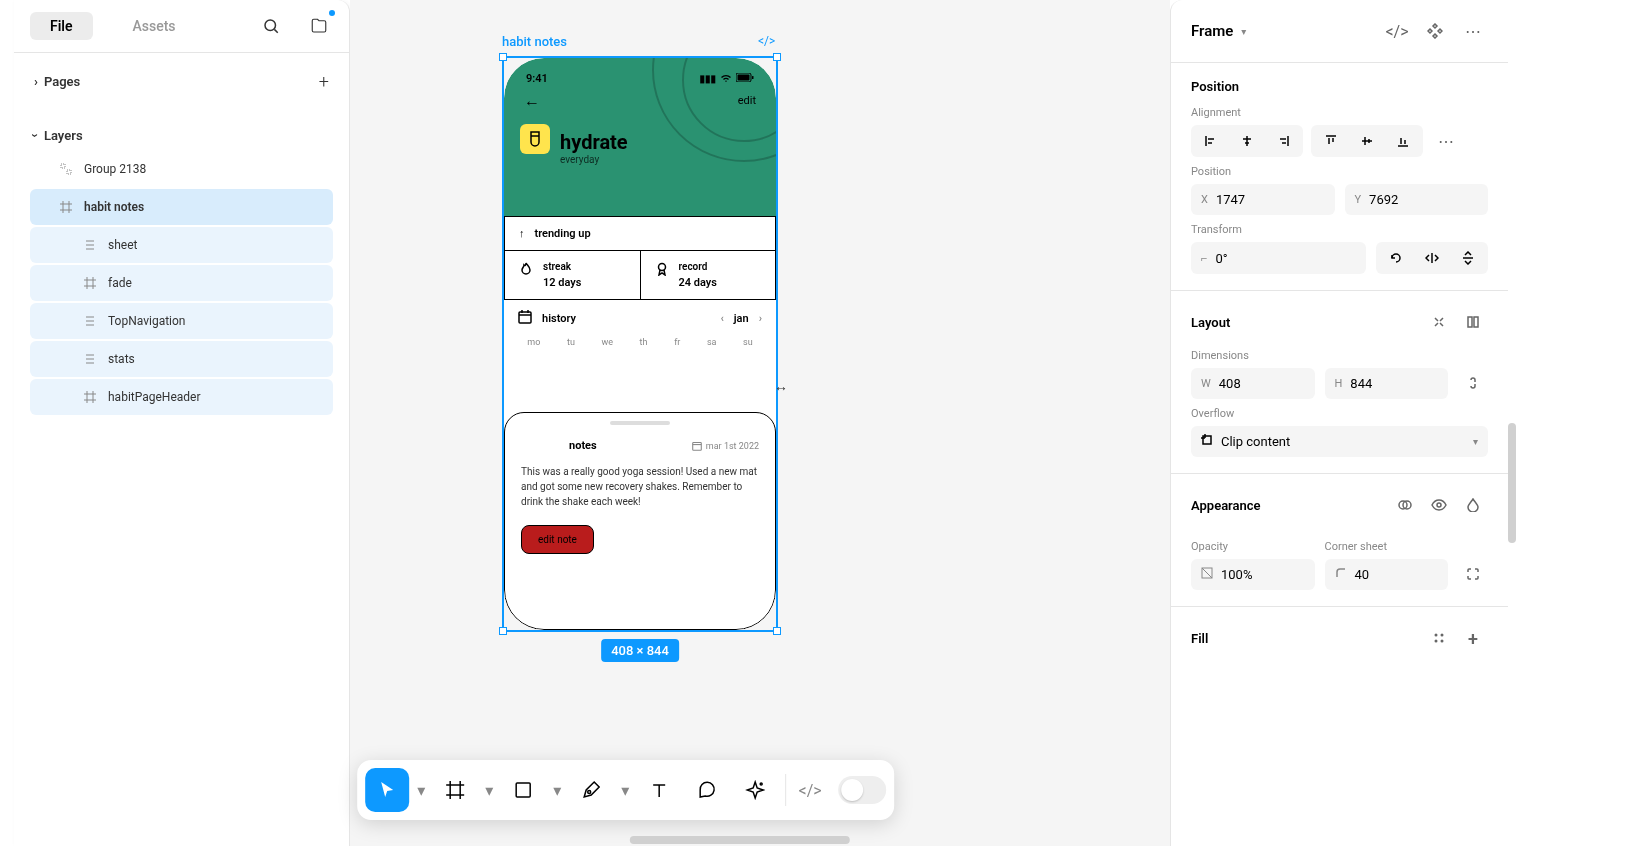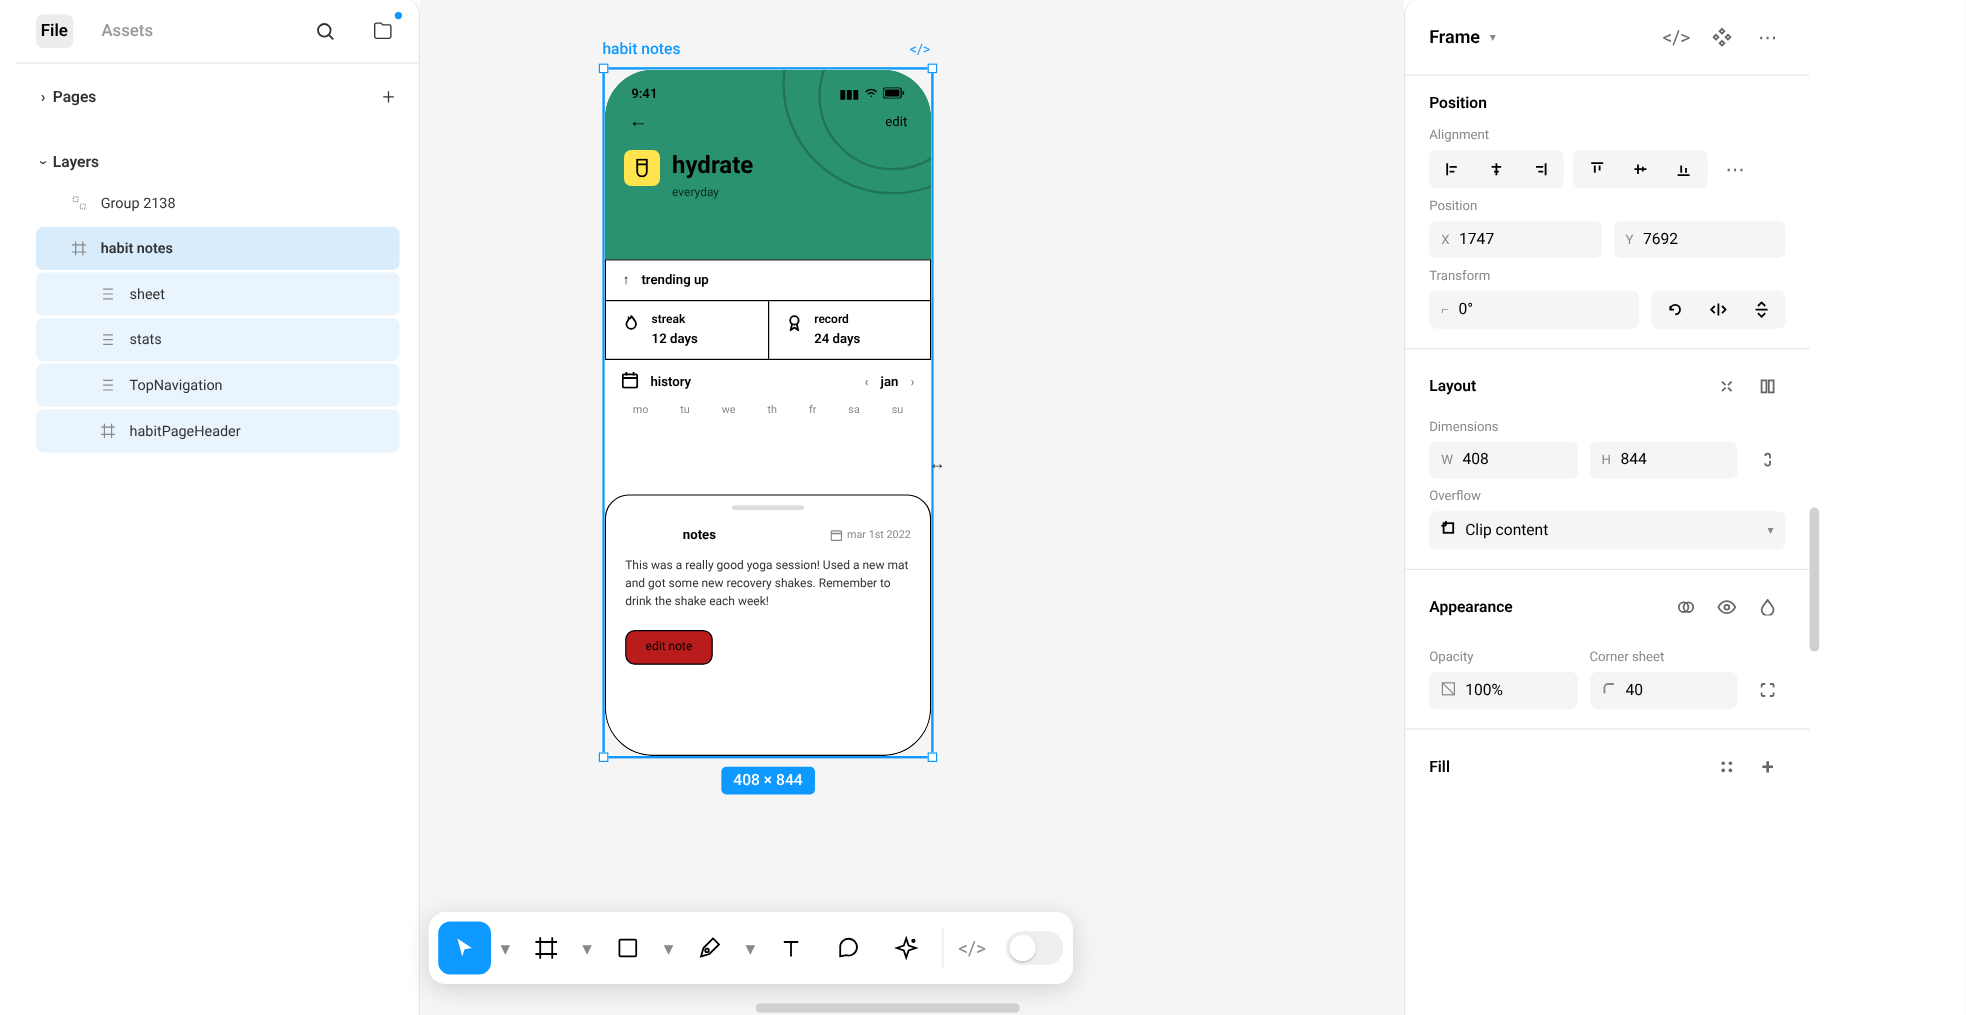--- a/index.html
+++ b/index.html
@@ -32,21 +32,21 @@
       display: flex;
       align-items: center;
       padding: 12px 16px;
       gap: 20px;
       border-bottom: 1px solid #e5e5e5;
     }
     .tab {
       font-size: 14px;
       font-weight: 500;
       color: #999;
-      padding: 6px 4px;
+      padding: 6px 20px;
       border-radius: 6px;
       cursor: pointer;
     }
     .tab.active {
       background: #ececec;
       color: #000;
       font-weight: 600;
     }
     .left-tabs .spacer { flex: 1; }
     .icon-btn {
@@ -214,21 +214,21 @@
     }
     .nav-row {
       display: flex;
       justify-content: space-between;
       align-items: center;
       margin-top: 4px;
       padding: 0 4px;
     }
     .habit-title-row {
       display: flex;
-      align-items: flex-start;
+      align-items: flex-end;
       gap: 10px;
       margin-top: 14px;
     }
     .habit-icon-box {
       width: 30px;
       height: 30px;
       background: #ffe44d;
       border-radius: 6px;
       display: flex;
       align-items: center;
@@ -590,41 +590,52 @@
       <div class="layer-icon">
         <svg width="12" height="12" viewBox="0 0 12 12" stroke="currentColor" fill="none">
             <line x1="2" y1="2" x2="10" y2="2"></line>
             <line x1="2" y1="6" x2="10" y2="6"></line>
             <line x1="2" y1="10" x2="10" y2="10"></line>
           </svg>
       </div>
       <span>sheet</span>
     </div>
 
+    <div class="layer-item indent-2 child-selected">
+      <div class="layer-icon">
+        <svg width="12" height="12" viewBox="0 0 12 12" stroke="currentColor" stroke-width="1">
+            <line x1="3" y1="0" x2="3" y2="12"></line>
+            <line x1="9" y1="0" x2="9" y2="12"></line>
+            <line x1="0" y1="3" x2="12" y2="3"></line>
+            <line x1="0" y1="9" x2="12" y2="9"></line>
+          </svg>
+      </div>
+      <span>fade</span>
+    </div>
 
     <div class="layer-item indent-2 child-selected">
       <div class="layer-icon">
         <svg width="12" height="12" viewBox="0 0 12 12" stroke="currentColor" fill="none">
             <line x1="2" y1="2" x2="10" y2="2"></line>
             <line x1="2" y1="6" x2="10" y2="6"></line>
             <line x1="2" y1="10" x2="10" y2="10"></line>
           </svg>
       </div>
-      <span>stats</span>
+      <span>TopNavigation</span>
     </div>
 
     <div class="layer-item indent-2 child-selected">
       <div class="layer-icon">
         <svg width="12" height="12" viewBox="0 0 12 12" stroke="currentColor" fill="none">
             <line x1="2" y1="2" x2="10" y2="2"></line>
             <line x1="2" y1="6" x2="10" y2="6"></line>
             <line x1="2" y1="10" x2="10" y2="10"></line>
           </svg>
       </div>
-      <span>TopNavigation</span>
+      <span>stats</span>
     </div>
 
     <div class="layer-item indent-2 child-selected">
       <div class="layer-icon">
         <svg width="12" height="12" viewBox="0 0 12 12" stroke="currentColor" stroke-width="1">
             <line x1="3" y1="0" x2="3" y2="12"></line>
             <line x1="9" y1="0" x2="9" y2="12"></line>
             <line x1="0" y1="3" x2="12" y2="3"></line>
             <line x1="0" y1="9" x2="12" y2="9"></line>
           </svg>

